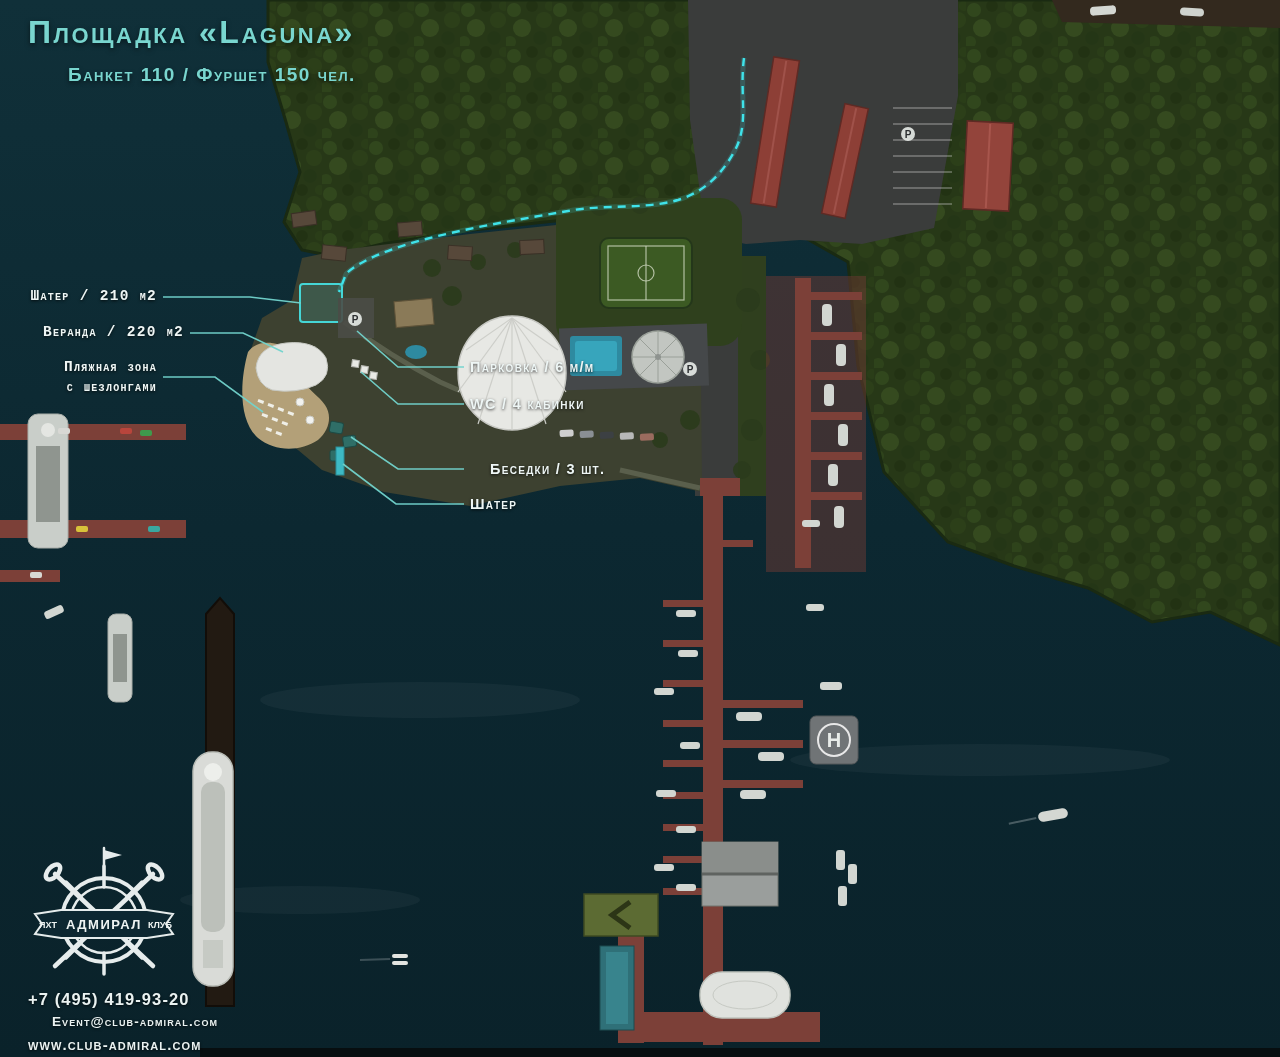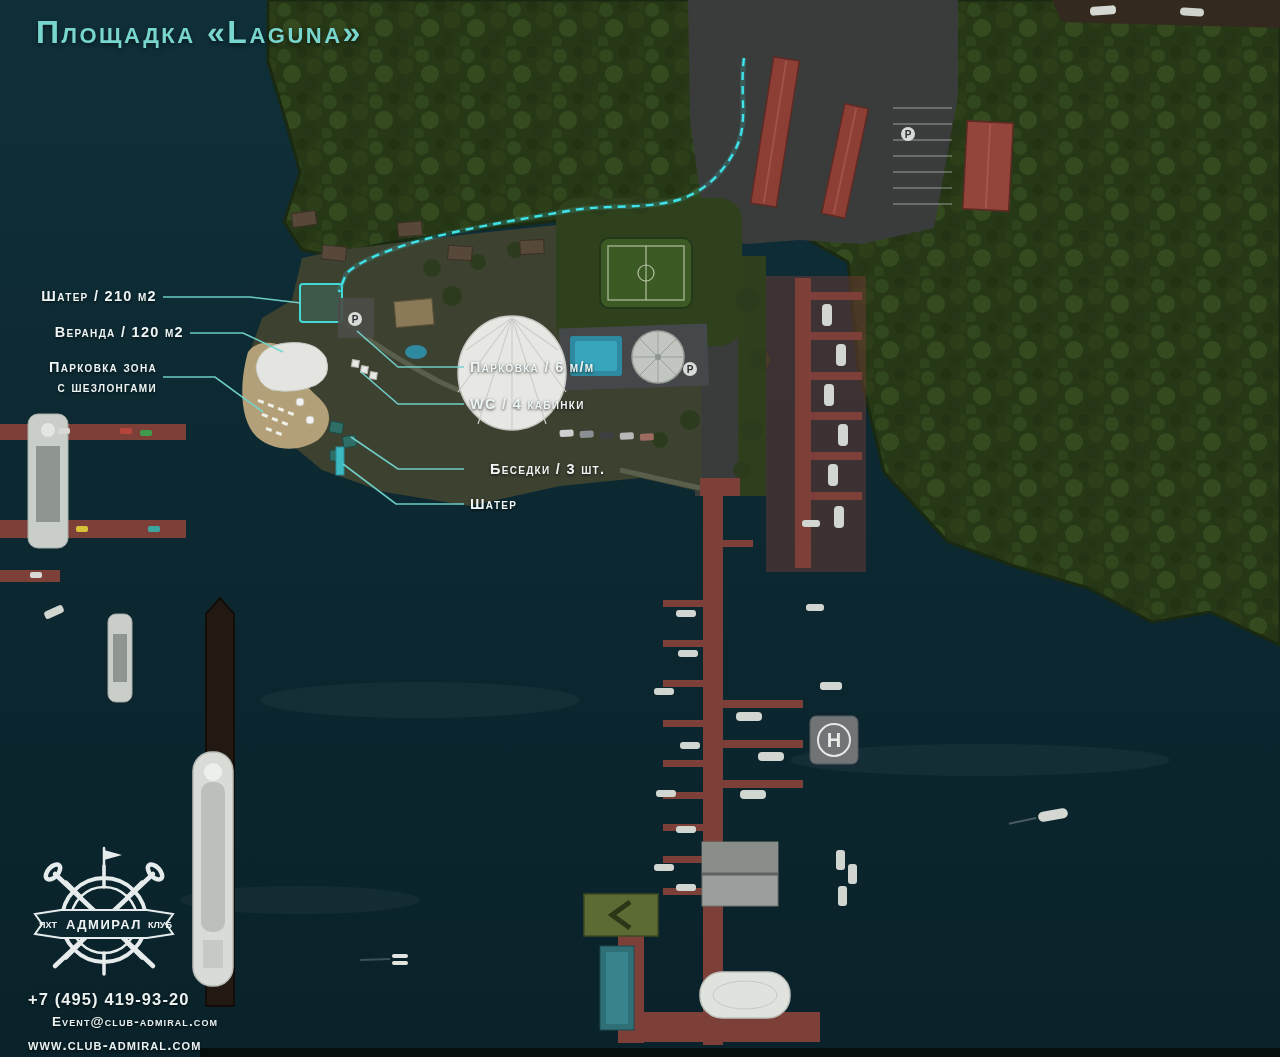--- a/index.html
+++ b/index.html
@@ -1,24 +1,24 @@
 <!DOCTYPE html>
 <html><head>
 <meta charset="utf-8">
 <style>
   html,body{margin:0;padding:0;background:#081a20;font-family:"Liberation Sans",sans-serif;}
   .stage{position:relative;width:1280px;height:1057px;overflow:hidden;background:#0c2731;}
   svg.map{position:absolute;left:0;top:0;width:1280px;height:1057px;display:block;}
-  .title{position:absolute;left:36px;top:14px;font-size:32px;font-weight:bold;letter-spacing:2.5px;
+  .title{position:absolute;left:28px;top:14px;font-size:32px;font-weight:bold;letter-spacing:2.5px;
          color:#79d6cf;font-variant:small-caps;text-shadow:0 2px 5px rgba(0,0,0,.55);white-space:nowrap;}
   .subtitle{position:absolute;left:68px;top:64px;font-size:19px;font-weight:bold;letter-spacing:1.5px;
          color:#79d6cf;font-variant:small-caps;text-shadow:0 2px 4px rgba(0,0,0,.55);white-space:nowrap;}
   .lbl{position:absolute;color:#eef6f5;font-size:14.5px;font-weight:bold;letter-spacing:1.3px;
        font-variant:small-caps;text-shadow:0 1px 3px rgba(0,0,0,.75);white-space:nowrap;}
-  .lbl.right{text-align:right;}
+  .lbl.right{text-align:right;font-family:Liberation Mono, monospace;}
   .lbl.multi{white-space:pre-line;line-height:1.35;}
   .contact{position:absolute;left:28px;color:#eaf2f1;font-weight:bold;font-variant:small-caps;
            letter-spacing:1.1px;text-shadow:0 1px 3px rgba(0,0,0,.75);white-space:nowrap;}
   .contact.phone{top:990px;font-size:16.5px;}
   .contact.email{top:1014px;font-size:13.5px;margin-left:24px;}
   .contact.web{top:1036px;font-size:15px;}
   svg.logo{position:absolute;left:28px;top:842px;width:152px;height:150px;}
   svg text{font-family:"Liberation Sans",sans-serif;}
 </style>
 </head>
@@ -346,24 +346,25 @@
       <polyline points="464,367 398,367 357,331"></polyline>
       <polyline points="464,404 398,404 361,372"></polyline>
       <polyline points="464,469 398,469 351,437"></polyline>
       <polyline points="464,504 396,504 343,464"></polyline>
     </g>
 
     <rect x="200" y="1048" width="1080" height="9" fill="#070b0c" opacity="0.85"></rect>
   </svg>
 
   <div class="title">Площадка «Laguna»</div>
+  <div class="subtitle">Банкет 110 / Фуршет 150 чел.</div>
 
   <div class="lbl right" style="right:1123px;top:288px;">Шатер / 210 м2</div>
-  <div class="lbl right" style="right:1096px;top:324px;">Веранда / 120 м2</div>
-  <div class="lbl right multi" style="right:1123px;top:358px;">Парковка зона
+  <div class="lbl right" style="right:1096px;top:324px;">Веранда / 220 м2</div>
+  <div class="lbl right multi" style="right:1123px;top:358px;">Пляжная зона
 с шезлонгами</div>
   <div class="lbl" style="left:470px;top:359px;">Парковка / 6 м/м</div>
   <div class="lbl" style="left:470px;top:396px;">WC / 4 кабинки</div>
   <div class="lbl" style="left:470px;top:461px;margin-left:20px;">Беседки / 3 шт.</div>
   <div class="lbl" style="left:470px;top:496px;">Шатер</div>
 
   <svg class="logo" viewBox="0 0 150 150" aria-hidden="true">
     <g stroke="#e6ecec" fill="none" stroke-linecap="round">
       <line x1="75" y1="6" x2="75" y2="36" stroke-width="2.5"></line>
       <polygon points="75,8 93,13 75,18" fill="#e6ecec" stroke="none"></polygon>

